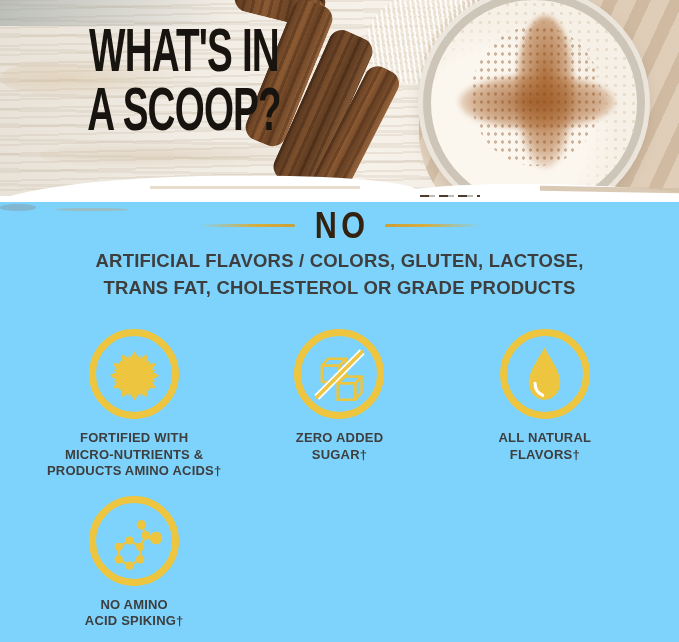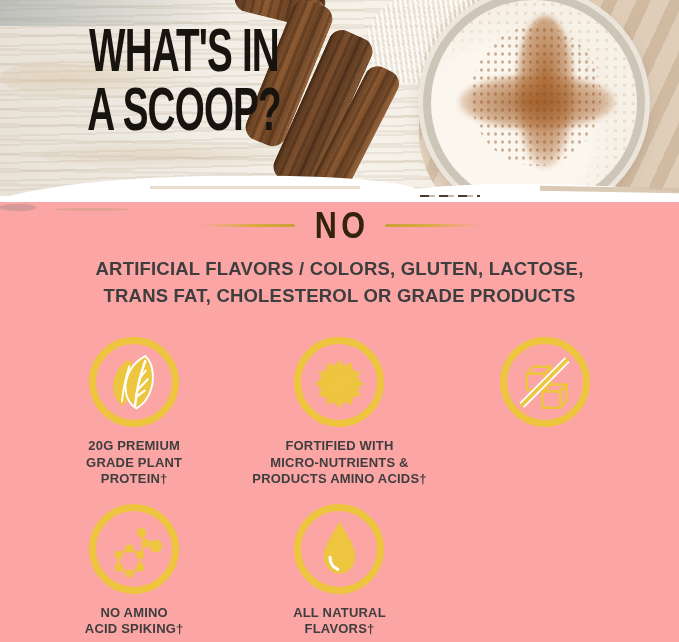--- a/index.html
+++ b/index.html
@@ -1,16 +1,16 @@
 <!DOCTYPE html>
 <html style="--accent_yellow: #EDC53E; --gold_line: #D8AB3C; --heading_black: #17130E; --no_brown: #33220F; --text_dark: #3E3E3E;"><head>
 <meta charset="utf-8">
 <style>
   html,body{margin:0;padding:0;}
-  .page{position:relative;width:679px;height:642px;background:#fca5a5;overflow:hidden;
+  .page{position:relative;width:679px;height:642px;background:#7dd3fc;overflow:hidden;
         font-family:"Liberation Sans",sans-serif;}
 
   
   .banner{position:absolute;left:0;top:0;width:679px;height:202px;overflow:hidden;}
   .wood{position:absolute;inset:0;background:
       repeating-linear-gradient(178.5deg, rgba(203,188,166,.28) 0 2px, rgba(0,0,0,0) 2px 9px),
       repeating-linear-gradient(181deg, rgba(188,172,150,.18) 0 3px, rgba(0,0,0,0) 3px 15px),
       linear-gradient(90deg,#e8e2d8 0%,#f1ece4 28%,#f6f1e9 55%,#efe7db 100%);}
   .wood-streak-cool{position:absolute;left:0;top:0;width:230px;height:26px;
       background:linear-gradient(90deg,rgba(146,158,156,.5),rgba(146,158,156,0));}
@@ -79,21 +79,21 @@
   .banner-title .bline + .bline{margin-top:13px;}
 
   
   .content{position:absolute;left:0;top:202px;width:679px;}
   .no-row{display:flex;align-items:center;justify-content:center;margin-top:5px;height:36px;}
   .gold-line{width:96px;height:3px;border-radius:2px;}
   .gold-line.left{background:linear-gradient(90deg,rgba(216,171,60,0),var(--gold_line,#d8ab3c) 60%,#c9a037);margin-right:15px;}
   .gold-line.right{background:linear-gradient(270deg,rgba(216,171,60,0),var(--gold_line,#d8ab3c) 60%,#c9a037);margin-left:11px;}
   .no-text{font-size:36px;font-weight:bold;letter-spacing:5px;color:var(--no_brown,#33220f);
       transform:scale(.85,1.05);line-height:36px;}
-  .no-sub{margin-top:12px;text-align:center;font-weight:bold;font-size:18.5px;line-height:27px;
+  .no-sub{margin-top:4px;text-align:center;font-weight:bold;font-size:18.5px;line-height:27px;
       color:var(--text_dark,#3e3e3e);letter-spacing:.2px;}
 
   
   .features{width:616px;margin:28px auto 0;display:grid;grid-template-columns:repeat(3,1fr);
       row-gap:16px;}
   .feature{text-align:center;}
   .icon-ring{width:76px;height:76px;margin:0 auto;border-radius:50%;
       border:7px solid var(--accent_yellow,#edc53e);
       display:flex;align-items:center;justify-content:center;}
   .icon-ring svg{width:63px;height:63px;display:block;}
@@ -149,38 +149,20 @@
       <span class="no-text">NO</span>
       <span class="gold-line right"></span>
     </div>
     <div class="no-sub">
       <div>ARTIFICIAL FLAVORS / COLORS, GLUTEN, LACTOSE,</div>
       <div>TRANS FAT, CHOLESTEROL OR GRADE PRODUCTS</div>
     </div>
 
     <div class="features">
 
-      <div class="feature">
-        <div class="icon-ring">
-          <svg viewBox="0 0 100 100">
-            <path class="y" d="M40 14 C22 26 13 47 17 66 C19 75 24 82 30 86 C46 77 54 57 52 37 C51 27 47 18 40 14 Z"></path>
-            <path d="M30 80 C32 62 36 42 42 24" stroke="#fff" stroke-width="3" fill="none" stroke-linecap="round"></path>
-            <path class="y" d="M67 8 C47 18 34 40 36 62 C37 75 43 85 53 91 C71 81 81 58 79 36 C78 24 74 14 67 8 Z" stroke="#fff" stroke-width="3"></path>
-            <path d="M51 86 C53 63 59 38 67 16" stroke="#fff" stroke-width="4" fill="none" stroke-linecap="round"></path>
-            <path d="M55 62 L71 45" stroke="#fff" stroke-width="3.5" fill="none" stroke-linecap="round"></path>
-            <path d="M53 73 L66 63" stroke="#fff" stroke-width="3.5" fill="none" stroke-linecap="round"></path>
-            <path d="M58 44 L68 31" stroke="#fff" stroke-width="3" fill="none" stroke-linecap="round"></path>
-          </svg>
-        </div>
-        <div class="flabel">
-          <div>20G PREMIUM</div>
-          <div>GRADE PLANT</div>
-          <div>PROTEIN†</div>
-        </div>
-      </div>
 
       <div class="feature">
         <div class="icon-ring">
           <svg viewBox="0 0 100 100">
             <defs>
               <path id="pl" class="y" d="M50 13 C54.5 19 57 25.5 57 31 C57 37.5 53.5 42 50 42 C46.5 42 43 37.5 43 31 C43 25.5 45.5 19 50 13 Z"></path>
               <path id="ps" class="y" d="M50 17 L53 24.5 L50 31 L47 24.5 Z"></path>
             </defs>
             <g>
               <use href="#pl"></use>
@@ -229,20 +211,37 @@
             </g>
             <g class="ys" stroke-width="4" stroke-linejoin="round" transform="translate(25,28)">
               <path d="M22 36 L50 36 L50 62 L22 62 Z"></path>
               <path d="M22 36 L32 25 L60 25 L50 36 Z"></path>
               <path d="M50 36 L60 25 L60 51 L50 62 Z"></path>
             </g>
             <line x1="14" y1="86" x2="86" y2="14" stroke="#fff" stroke-width="11"></line>
             <line x1="14" y1="86" x2="86" y2="14" stroke="var(--accent_yellow,#edc53e)" stroke-width="5.5" stroke-linecap="round"></line>
           </svg>
         </div>
+        <div class="flabel">
+          <div>ZERO ADDED</div>
+          <div>SUGAR†</div>
+        </div>
+      </div>
+
+      <div class="feature">
+        <div class="icon-ring">
+          <svg viewBox="0 0 100 100">
+            <path class="y" d="M50 7 C40 26 25 44 25 63 C25 78 36 90 50 90 C64 90 75 78 75 63 C75 44 60 26 50 7 Z"></path>
+            <path d="M35 64 C35 73 40 80 47 83" stroke="#fff" stroke-width="5" fill="none" stroke-linecap="round"></path>
+          </svg>
+        </div>
+        <div class="flabel">
+          <div>ALL NATURAL</div>
+          <div>FLAVORS†</div>
+        </div>
       </div>
 
       <div class="feature">
         <div class="icon-ring">
           <svg viewBox="0 0 100 100">
             <g class="ys" stroke-width="3.5">
               <path d="M42 50 L59 60 L59 80 L42 90 L25 80 L25 60 Z"></path>
               <path d="M59 60 L68 42 L61 25 M68 42 L84 46"></path>
             </g>
             <g class="y">
@@ -257,28 +256,15 @@
               <circle cx="84" cy="46" r="10"></circle>
             </g>
           </svg>
         </div>
         <div class="flabel">
           <div>NO AMINO</div>
           <div>ACID SPIKING†</div>
         </div>
       </div>
 
-      <div class="feature">
-        <div class="icon-ring">
-          <svg viewBox="0 0 100 100">
-            <path class="y" d="M50 7 C40 26 25 44 25 63 C25 78 36 90 50 90 C64 90 75 78 75 63 C75 44 60 26 50 7 Z"></path>
-            <path d="M35 64 C35 73 40 80 47 83" stroke="#fff" stroke-width="5" fill="none" stroke-linecap="round"></path>
-          </svg>
-        </div>
-        <div class="flabel">
-          <div>ALL NATURAL</div>
-          <div>FLAVORS†</div>
-        </div>
-      </div>
-
     </div>
   </div>
 </div>
 
 </body></html>

